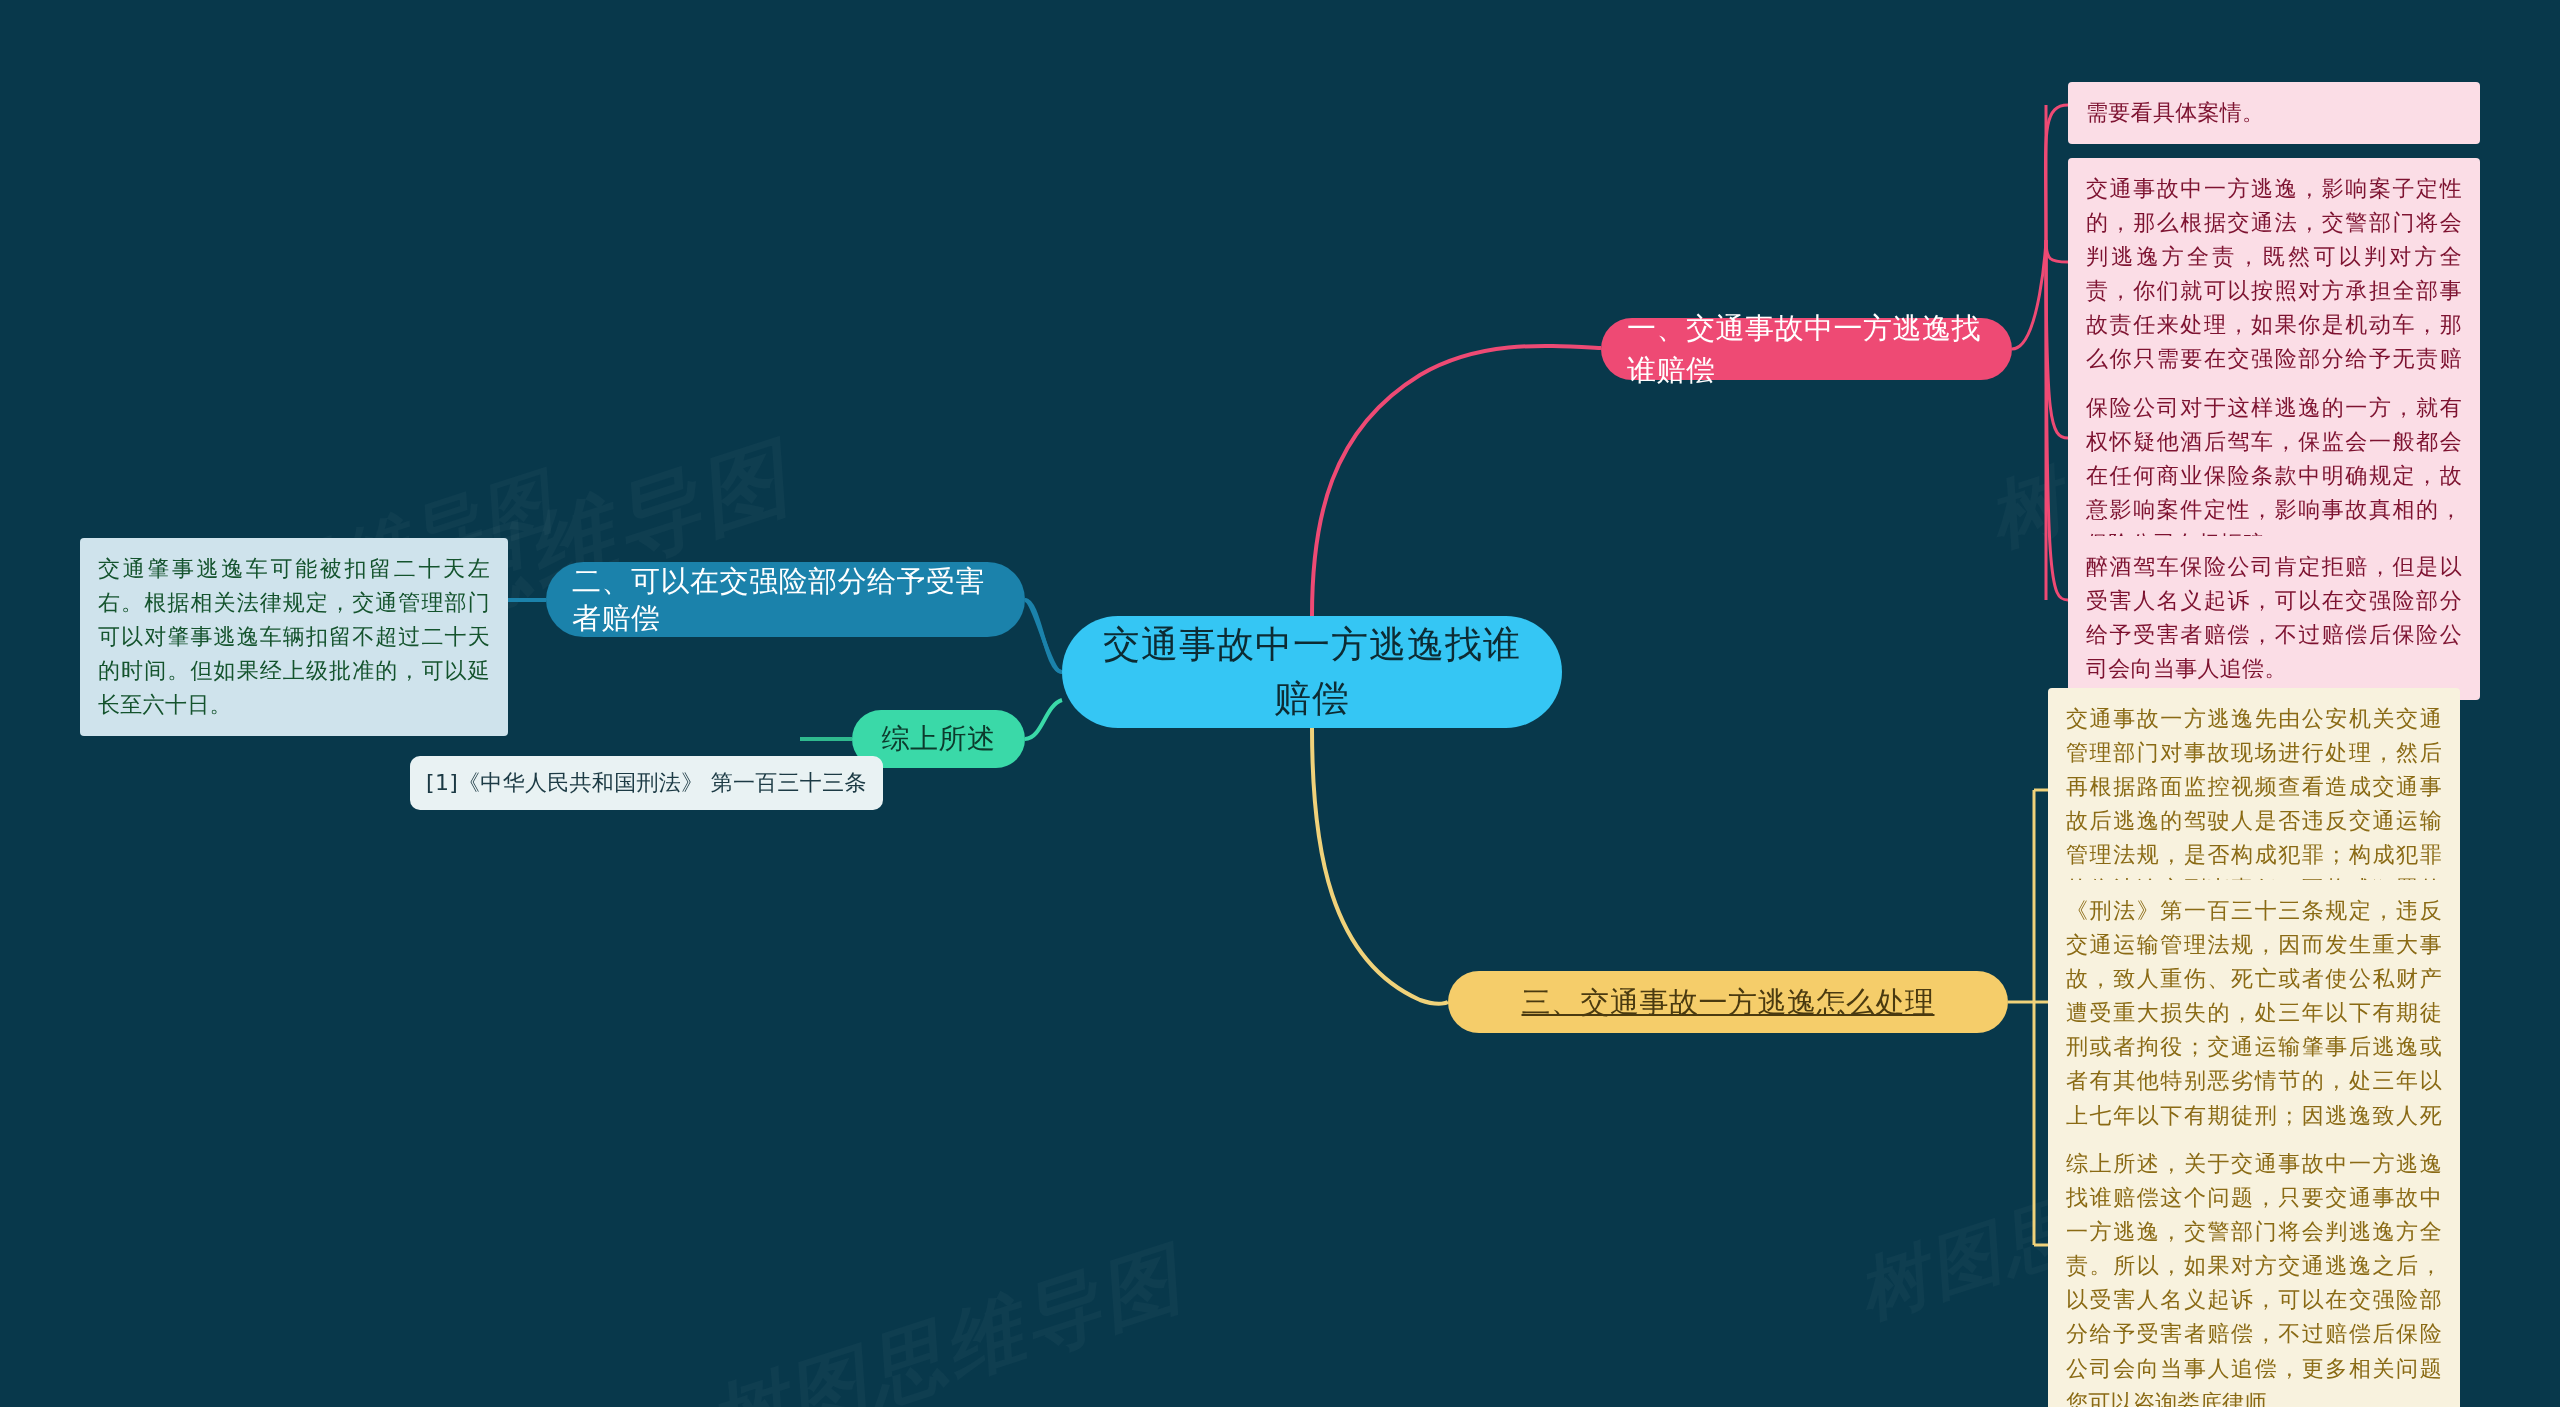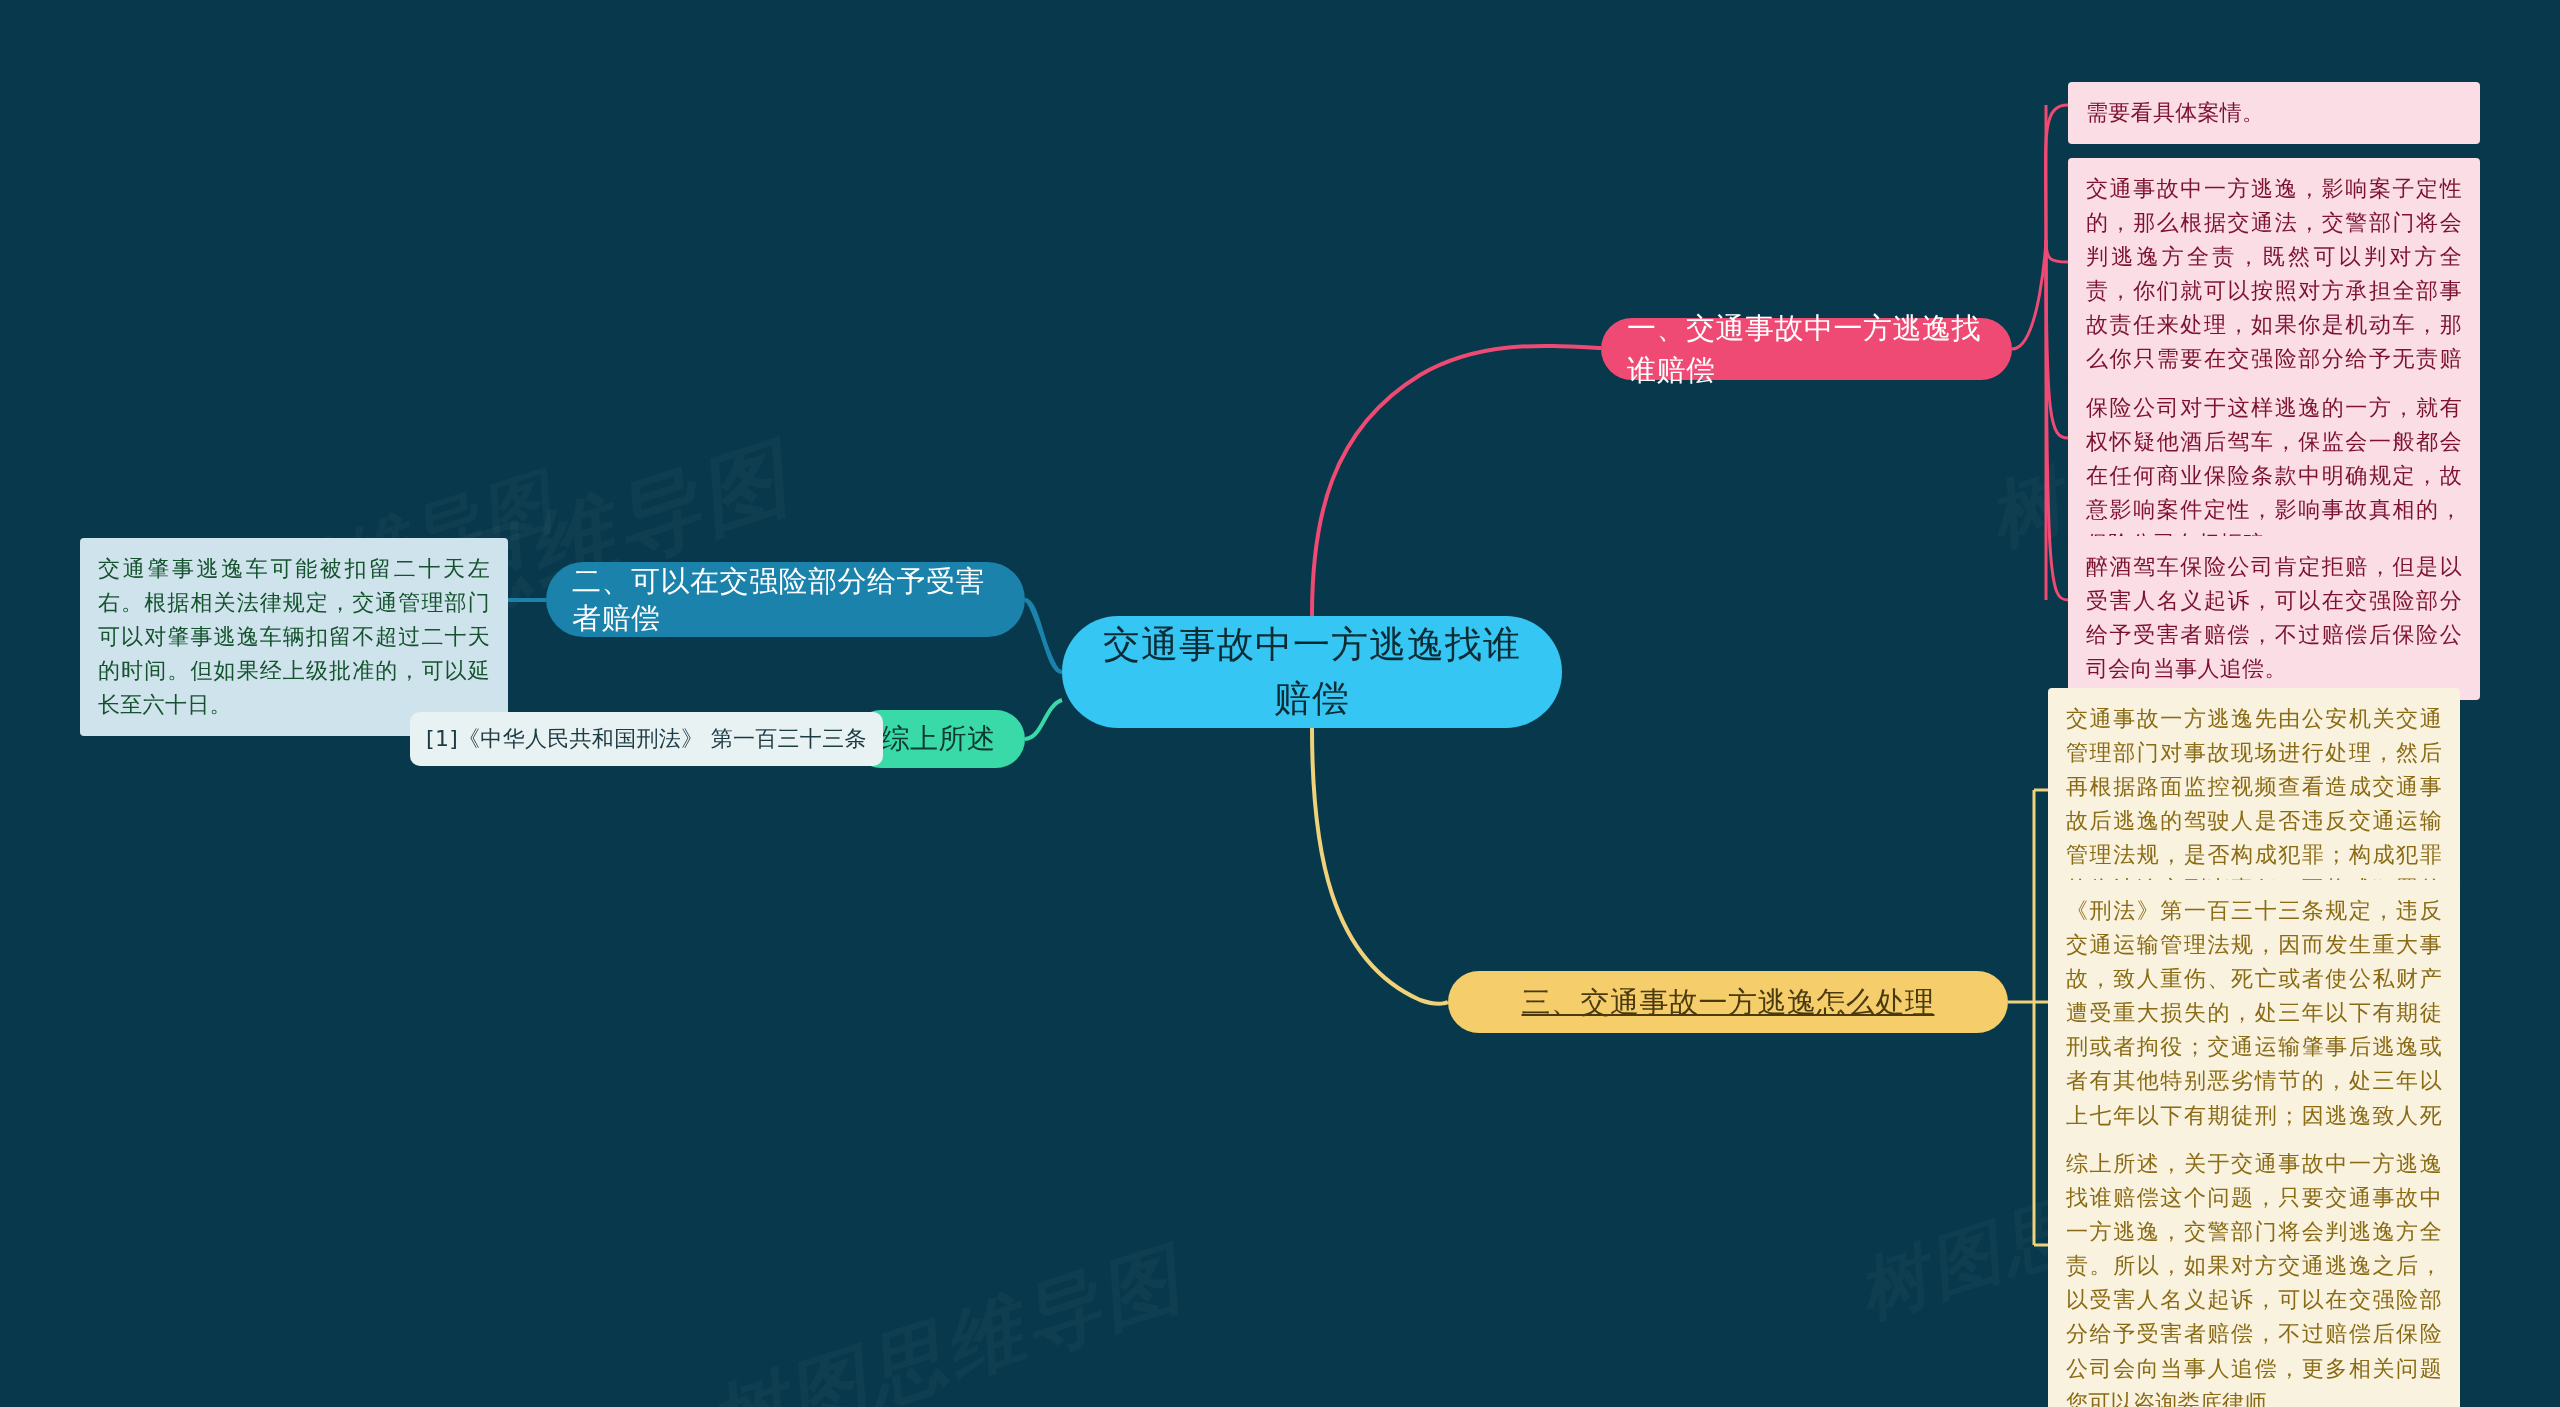--- a/index.html
+++ b/index.html
@@ -153,20 +153,21 @@
     color: #14532d;
   }
   .leaf-plain {
     background: #e9f2f3;
     color: #1c3a44;
     font-size: 22px;
     padding: 10px 16px;
     border-radius: 10px;
     white-space: nowrap;
     text-align: left;
+    margin-top: 44px;
   }
 
   
   .p1 { left: 2068px; top: 82px;  width: 412px; }
   .p2 { left: 2068px; top: 158px; width: 412px; }
   .p3 { left: 2068px; top: 377px; width: 412px; }
   .p4 { left: 2068px; top: 536px; width: 412px; }
 
   
   .y1 { left: 2048px; top: 688px;  width: 412px; }

